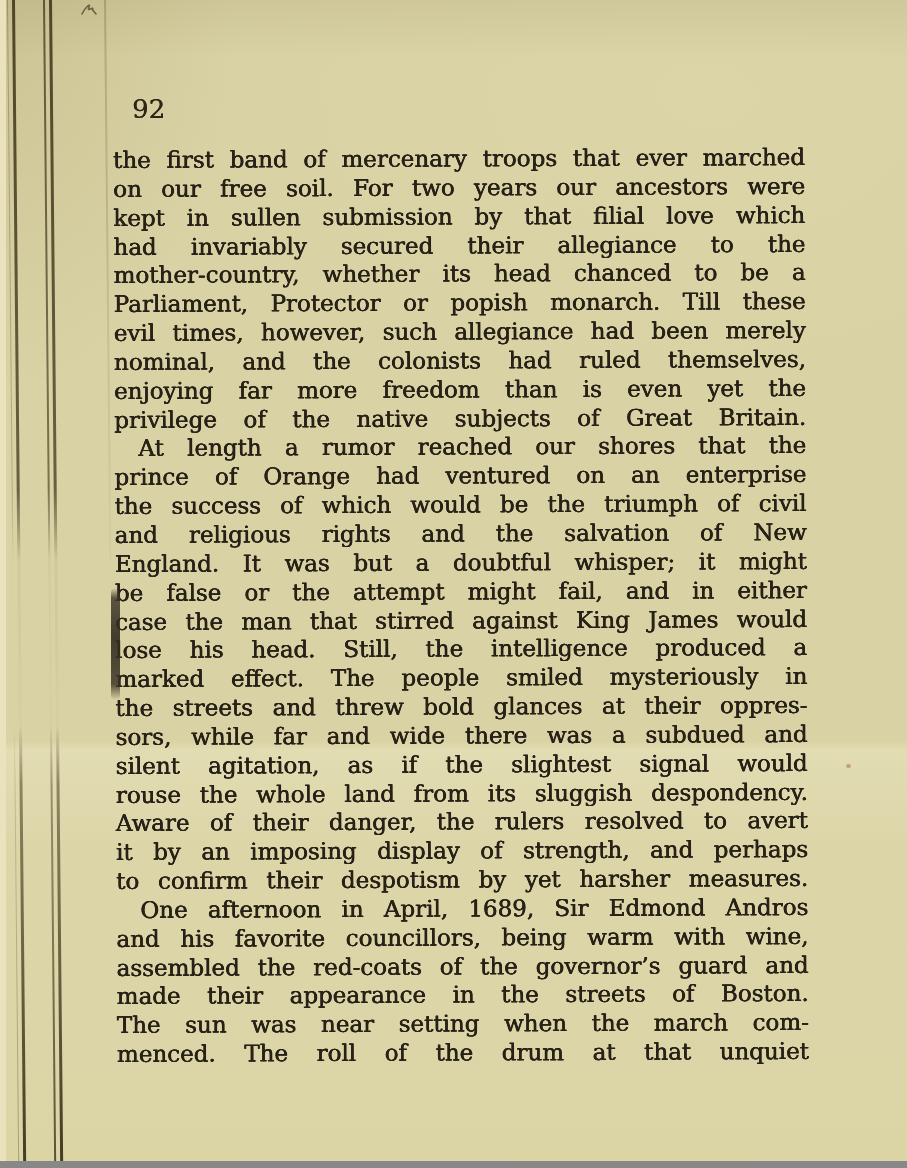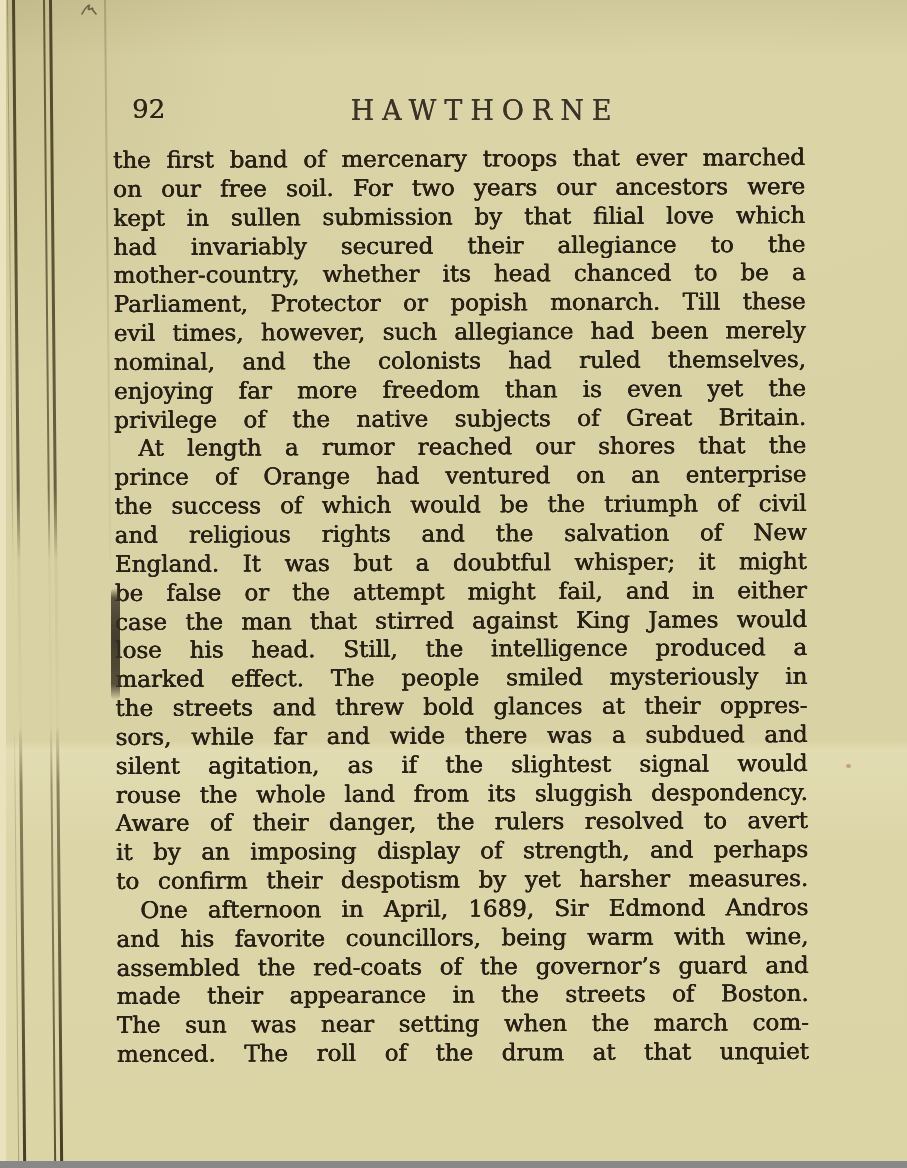--- a/index.html
+++ b/index.html
@@ -70,21 +70,20 @@
     <div class="edge-line fade e2"></div>
     <div class="edge-line fade e3"></div>
     <div class="edge-line crease"></div>
   </div>
 
   <svg class="pen-mark" viewBox="0 0 20 15">
     <path d="M2,12 C6,4 11,1 9,5 C7,9 10,7 13,6 C11,8 14,9 16,12" fill="none" stroke="#4a4028" stroke-width="1.6" stroke-linecap="round"></path>
   </svg>
 
   <div class="pagenum">92</div>
-  <div class="title">HAWTHORNE</div>
 
   <div class="text">
     <div class="ln">the first band of mercenary troops that ever marched</div>
     <div class="ln">on our free soil.  For two years our ancestors were</div>
     <div class="ln">kept in sullen submission by that filial love which</div>
     <div class="ln">had invariably secured their allegiance to the</div>
     <div class="ln">mother-country, whether its head chanced to be a</div>
     <div class="ln">Parliament, Protector or popish monarch.  Till these</div>
     <div class="ln">evil times, however, such allegiance had been merely</div>
     <div class="ln">nominal, and the colonists had ruled themselves,</div>

